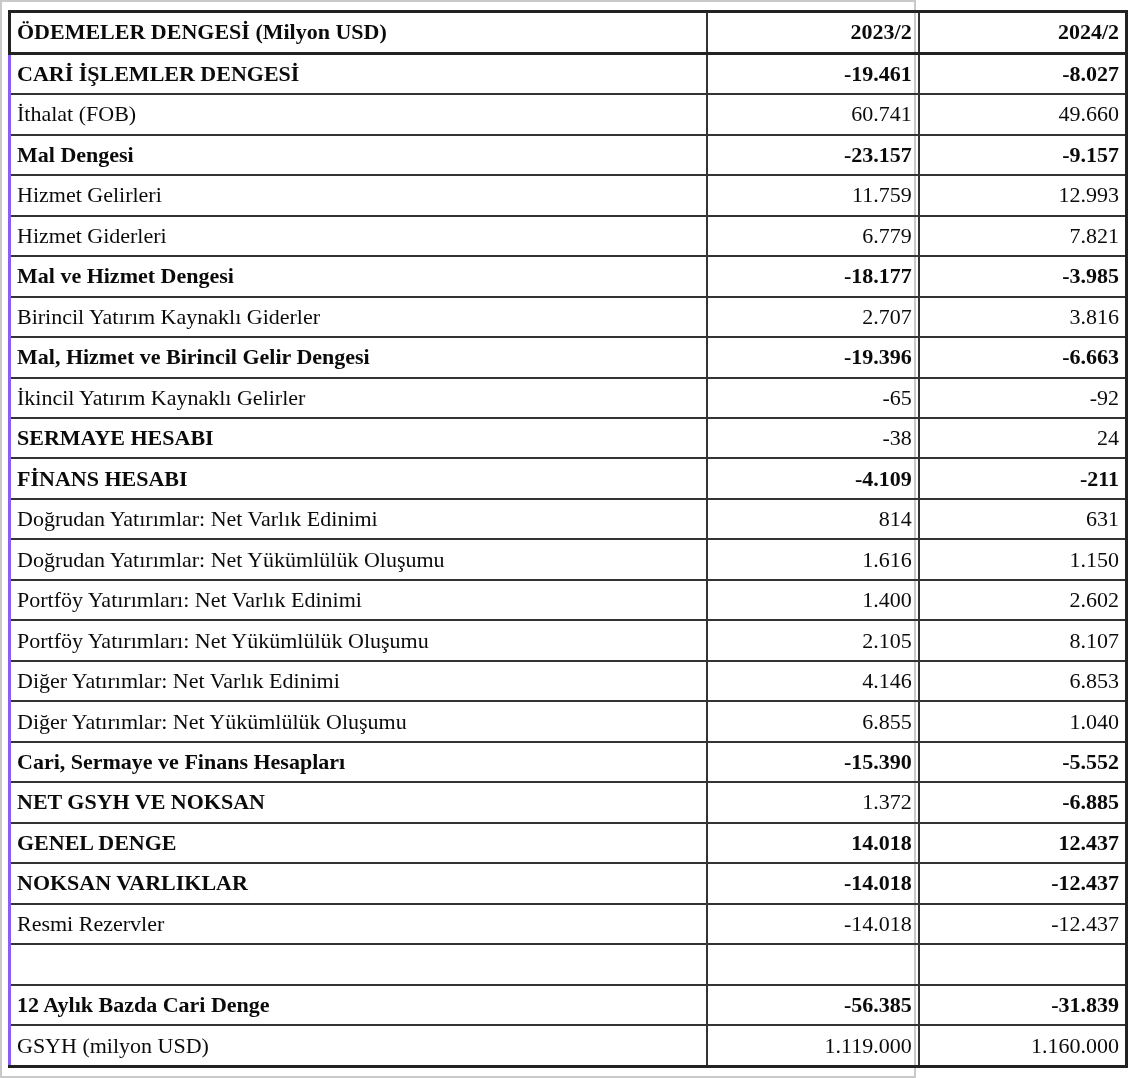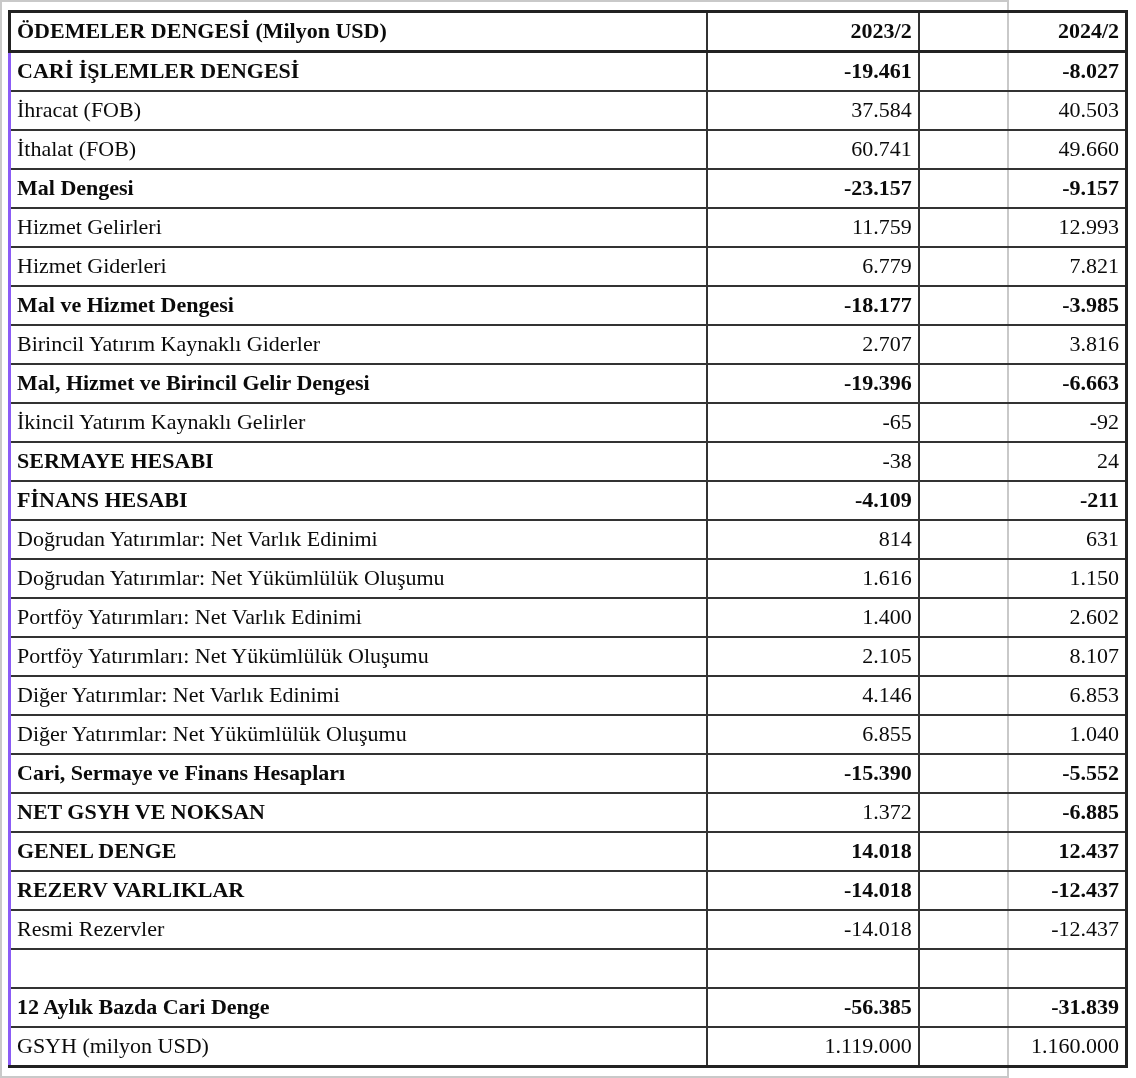--- a/index.html
+++ b/index.html
@@ -1,21 +1,21 @@
 <!DOCTYPE html>
 <html lang="tr"><head>
 <meta charset="utf-8">
 <style>
   html, body {
     margin: 0;
     padding: 0;
     background: #ffffff;
   }
   .page {
-    width: 1009px;
+    width: 916px;
     height: 1078px;
     box-sizing: border-box;
     background: #ffffff;
     border: 2px solid #c9c9c9;
     padding: 8px 6px 24px 6px;
     font-family: "Liberation Serif", "DejaVu Serif", serif;
   }
   table.bop {
     width: 1120px;
     height: 1058px;
@@ -63,25 +63,20 @@
     <tbody>
       <tr class="header-row">
         <th class="label b">ÖDEMELER DENGESİ (Milyon USD)</th>
         <th class="num b">2023/2</th>
         <th class="num b">2024/2</th>
       </tr>
     <tr>
           <td class="label b">CARİ İŞLEMLER DENGESİ</td>
           <td class="num b">-19.461</td>
           <td class="num b">-8.027</td>
-        </tr>
-        <tr>
-          <td class="label">İhracat (FOB)</td>
-          <td class="num">37.584</td>
-          <td class="num">40.503</td>
         </tr>
         <tr>
           <td class="label">İthalat (FOB)</td>
           <td class="num">60.741</td>
           <td class="num">49.660</td>
         </tr>
         <tr>
           <td class="label b">Mal Dengesi</td>
           <td class="num b">-23.157</td>
           <td class="num b">-9.157</td>
@@ -165,21 +160,21 @@
           <td class="label b">NET GSYH VE NOKSAN</td>
           <td class="num">1.372</td>
           <td class="num b">-6.885</td>
         </tr>
         <tr>
           <td class="label b">GENEL DENGE</td>
           <td class="num b">14.018</td>
           <td class="num b">12.437</td>
         </tr>
         <tr>
-          <td class="label b">REZERV VARLIKLAR</td>
+          <td class="label b">NOKSAN VARLIKLAR</td>
           <td class="num b">-14.018</td>
           <td class="num b">-12.437</td>
         </tr>
         <tr>
           <td class="label indent">Resmi Rezervler</td>
           <td class="num">-14.018</td>
           <td class="num">-12.437</td>
         </tr>
         <tr>
           <td class="label"></td>

